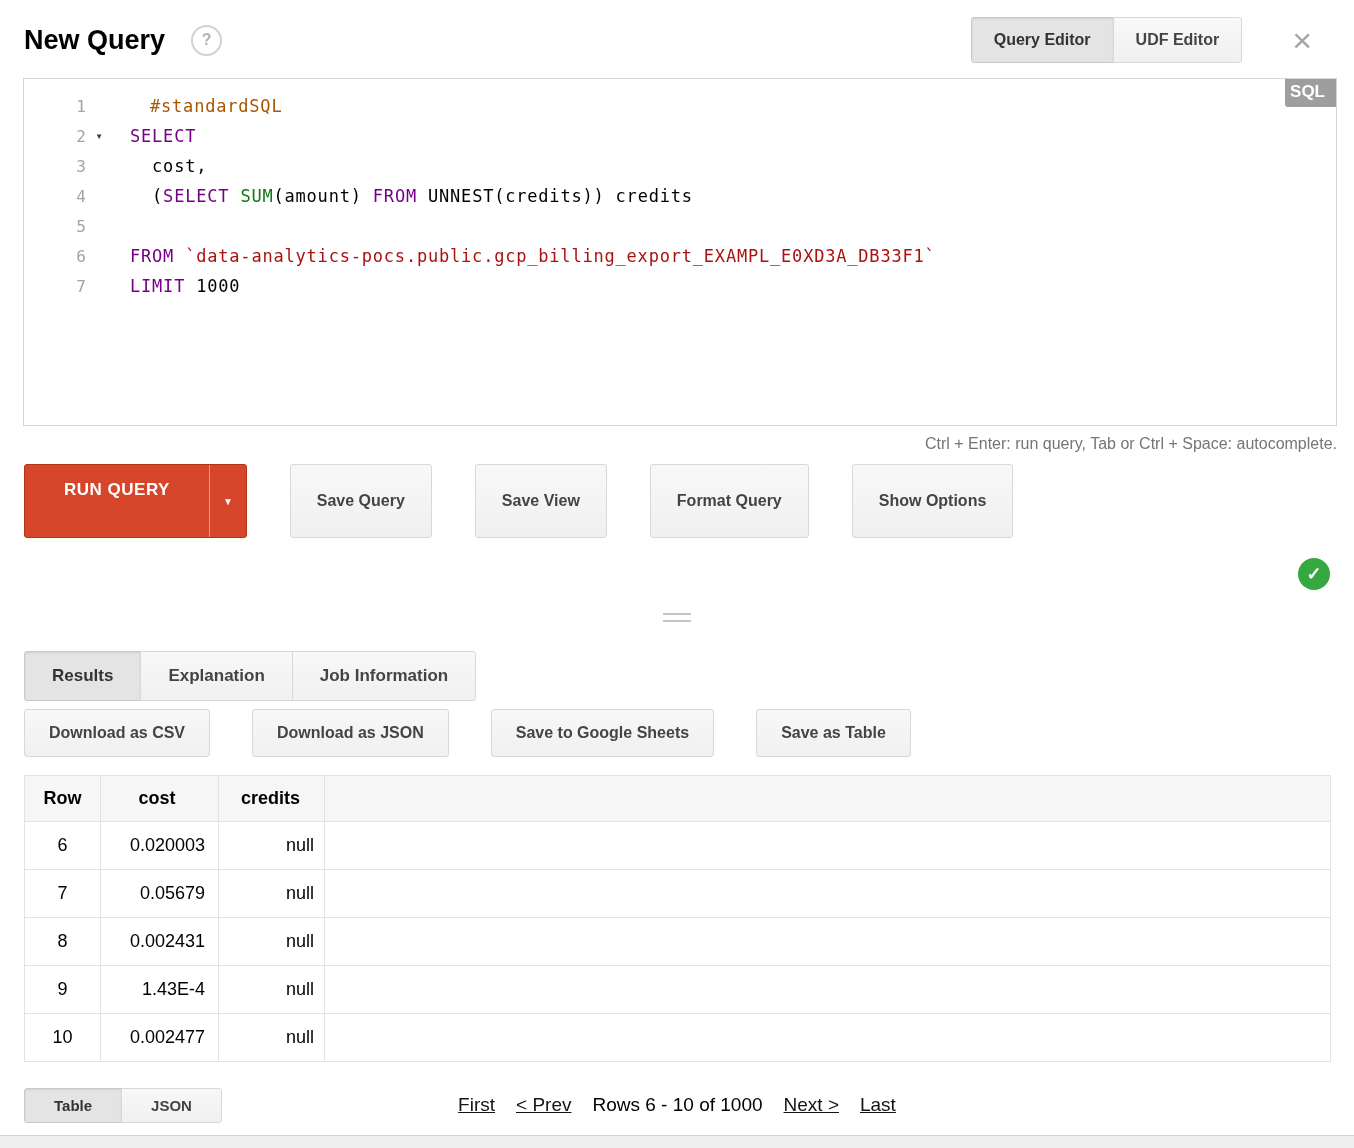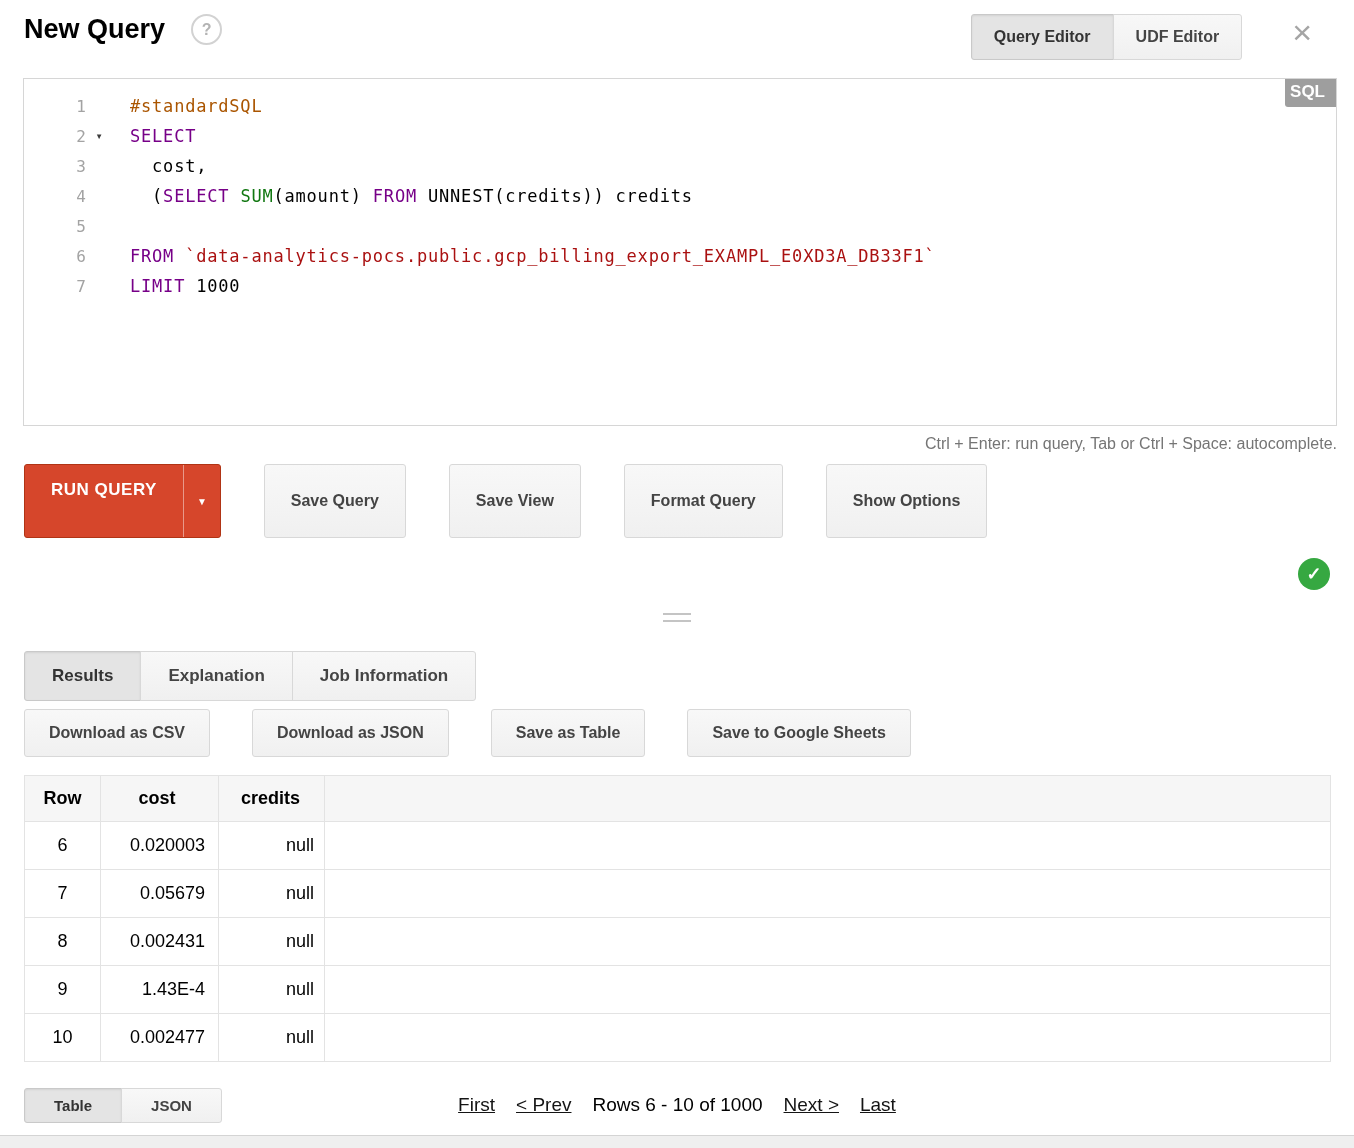--- a/index.html
+++ b/index.html
@@ -5,21 +5,21 @@
   * { box-sizing: border-box; }
   html, body { margin: 0; padding: 0; }
   body {
     width: 1354px; height: 1148px;
     background: #fff; color: #000;
     font-family: "Liberation Sans", sans-serif;
     position: relative; overflow: hidden;
   }
 
   
-  .topbar { display: flex; align-items: flex-start; padding: 14px 24px 12px 24px; height: 78px; }
+  .topbar { display: flex; align-items: center; padding: 14px 24px 12px 24px; height: 78px; }
   .page-title { font-size: 27px; font-weight: bold; }
   .help-circle {
     width: 31px; height: 31px; border-radius: 50%;
     border: 2px solid #d2d2d2; color: #b3b3b3; background: #fff;
     font-weight: bold; font-size: 16px;
     display: flex; align-items: center; justify-content: center;
     margin-left: 26px; cursor: pointer;
   }
   .topbar-spacer { flex: 1; }
   .btn {
@@ -47,42 +47,42 @@
     position: relative; display: flex; cursor: text;
   }
   .gutter { width: 88px; padding-top: 12px; }
   .gutter-line { height: 30px; display: flex; align-items: center;
     font-family: "DejaVu Sans Mono", monospace; font-size: 16px; color: #a3a3a3; }
   .gutter-line .lnum { flex: 1; text-align: right; }
   .gutter-line .fold { width: 26px; text-align: center; font-size: 12px; color: #3c3c3c; }
   .code-area { flex: 1; padding: 12px 0 0 18px; overflow: hidden; }
   .code-line { height: 30px; line-height: 30px; white-space: pre;
     font-family: "DejaVu Sans Mono", monospace; font-size: 17px; letter-spacing: 0.8px; }
-  .tok-comment  { color: var(--comment, #aa5500); }
+  .tok-comment  { color: var(--comment, #aa5500); margin-left: 20px; }
   .tok-keyword  { color: var(--keyword, #770088); }
   .tok-function { color: var(--function, #117711); }
   .tok-string   { color: var(--string, #aa1111); }
   .tok-plain    { color: #000; }
   .sql-badge {
     position: absolute; top: 0; right: 0;
     background: var(--sql-badge-bg, #9e9e9e); color: #fff;
     font-weight: bold; font-size: 17px; padding: 3px 11px 5px 5px;
     border-radius: 0 0 0 3px;
   }
 
   
   .hint-row { margin: 9px 17px 0 24px; text-align: right; color: #757575; font-size: 16px; }
   .toolbar { display: flex; align-items: stretch; margin: 11px 24px 0 24px; }
   .run-btn {
     display: flex; align-items: stretch;
     background: var(--run-button, #d6462b);
     border: 1px solid #b03415; border-radius: 3px;
     color: #fff; cursor: pointer; padding: 0; font-family: inherit;
   }
-  .run-main { padding: 15px 26px; font-weight: bold; font-size: 17px; letter-spacing: 0.5px; }
+  .run-main { padding: 15px 39px; font-weight: bold; font-size: 17px; letter-spacing: 0.5px; }
   .run-caret { display: flex; align-items: center; padding: 0 13px;
     border-left: 1px solid rgba(255,255,255,0.45); font-size: 10px; }
   .toolbar .btn { margin-left: 43px; padding: 27px 26px; }
 
   
   .status-row { display: flex; align-items: center; margin: 20px 24px 0 24px; font-size: 18px; }
   .status-spacer { flex: 1; }
   .check-circle {
     width: 32px; height: 32px; border-radius: 50%;
     background: var(--success-green, #36a841); color: #fff;
@@ -202,22 +202,22 @@
 
 <div class="tabs-row">
   <button class="btn active">Results</button>
   <button class="btn">Explanation</button>
   <button class="btn">Job Information</button>
 </div>
 
 <div class="export-row">
   <button class="btn">Download as CSV</button>
   <button class="btn">Download as JSON</button>
+  <button class="btn">Save to Google Sheets</button>
   <button class="btn">Save as Table</button>
-  <button class="btn">Save to Google Sheets</button>
 </div>
 
 <table class="results-table">
   <thead>
     <tr>
       <th class="col-row">Row</th>
       <th class="col-cost" style="text-align:center;">cost</th>
       <th class="col-credits" style="text-align:center;">credits</th>
       <th class="col-spacer"></th>
     </tr>

